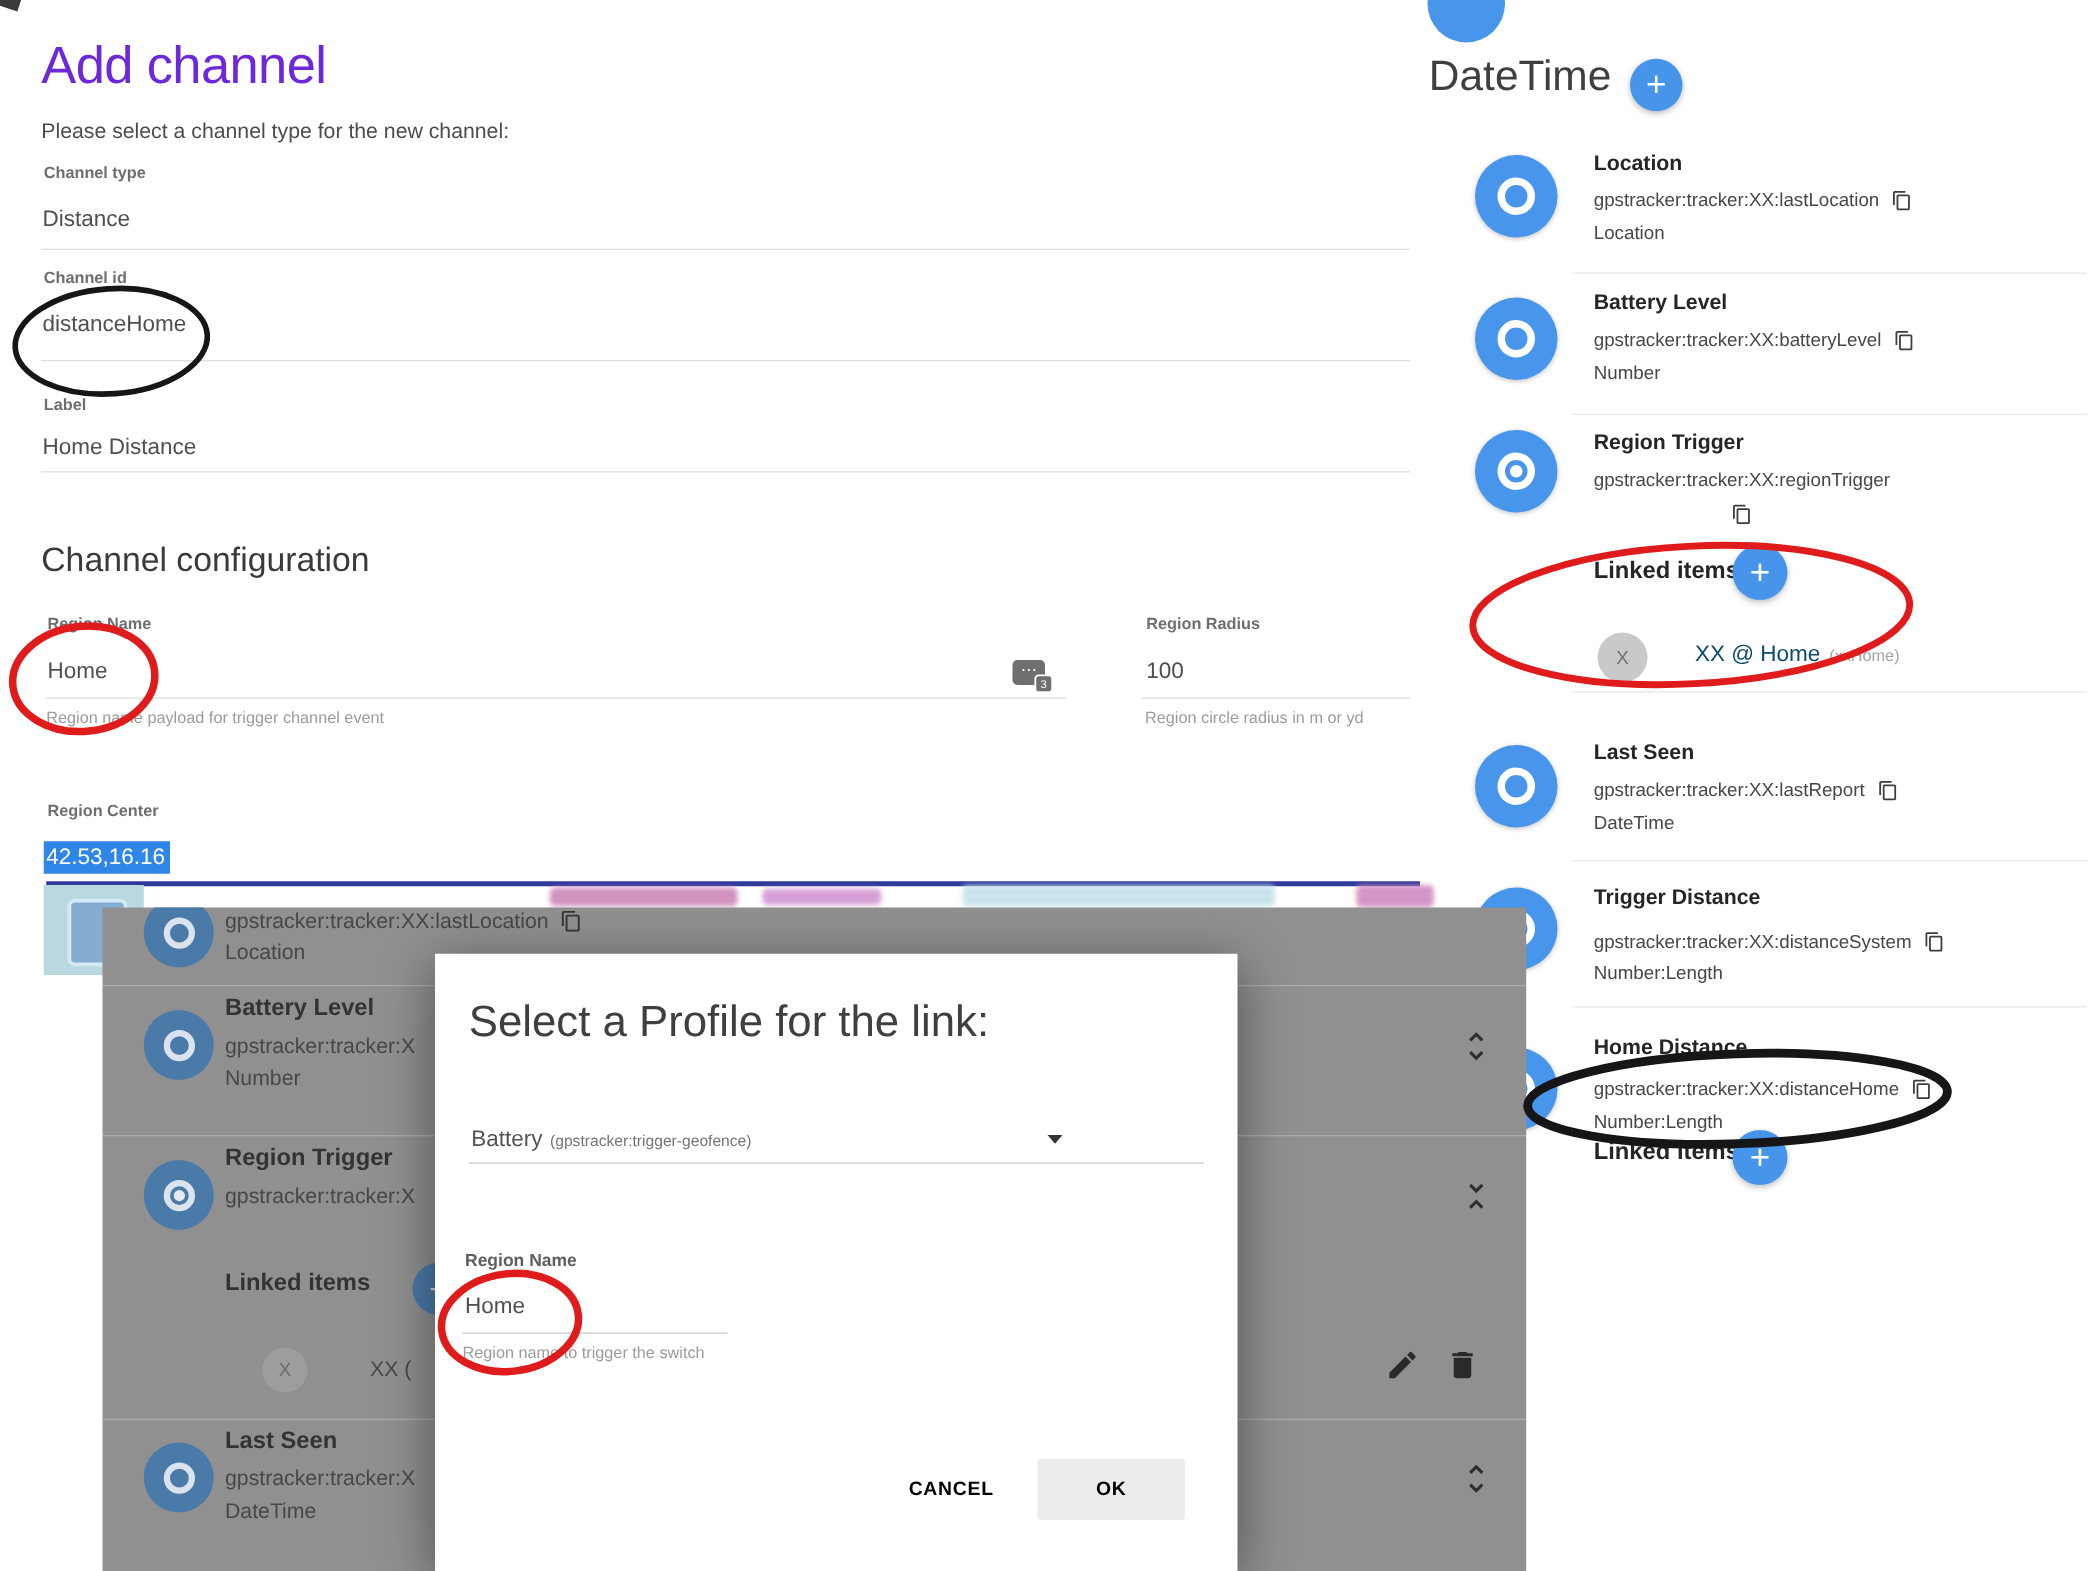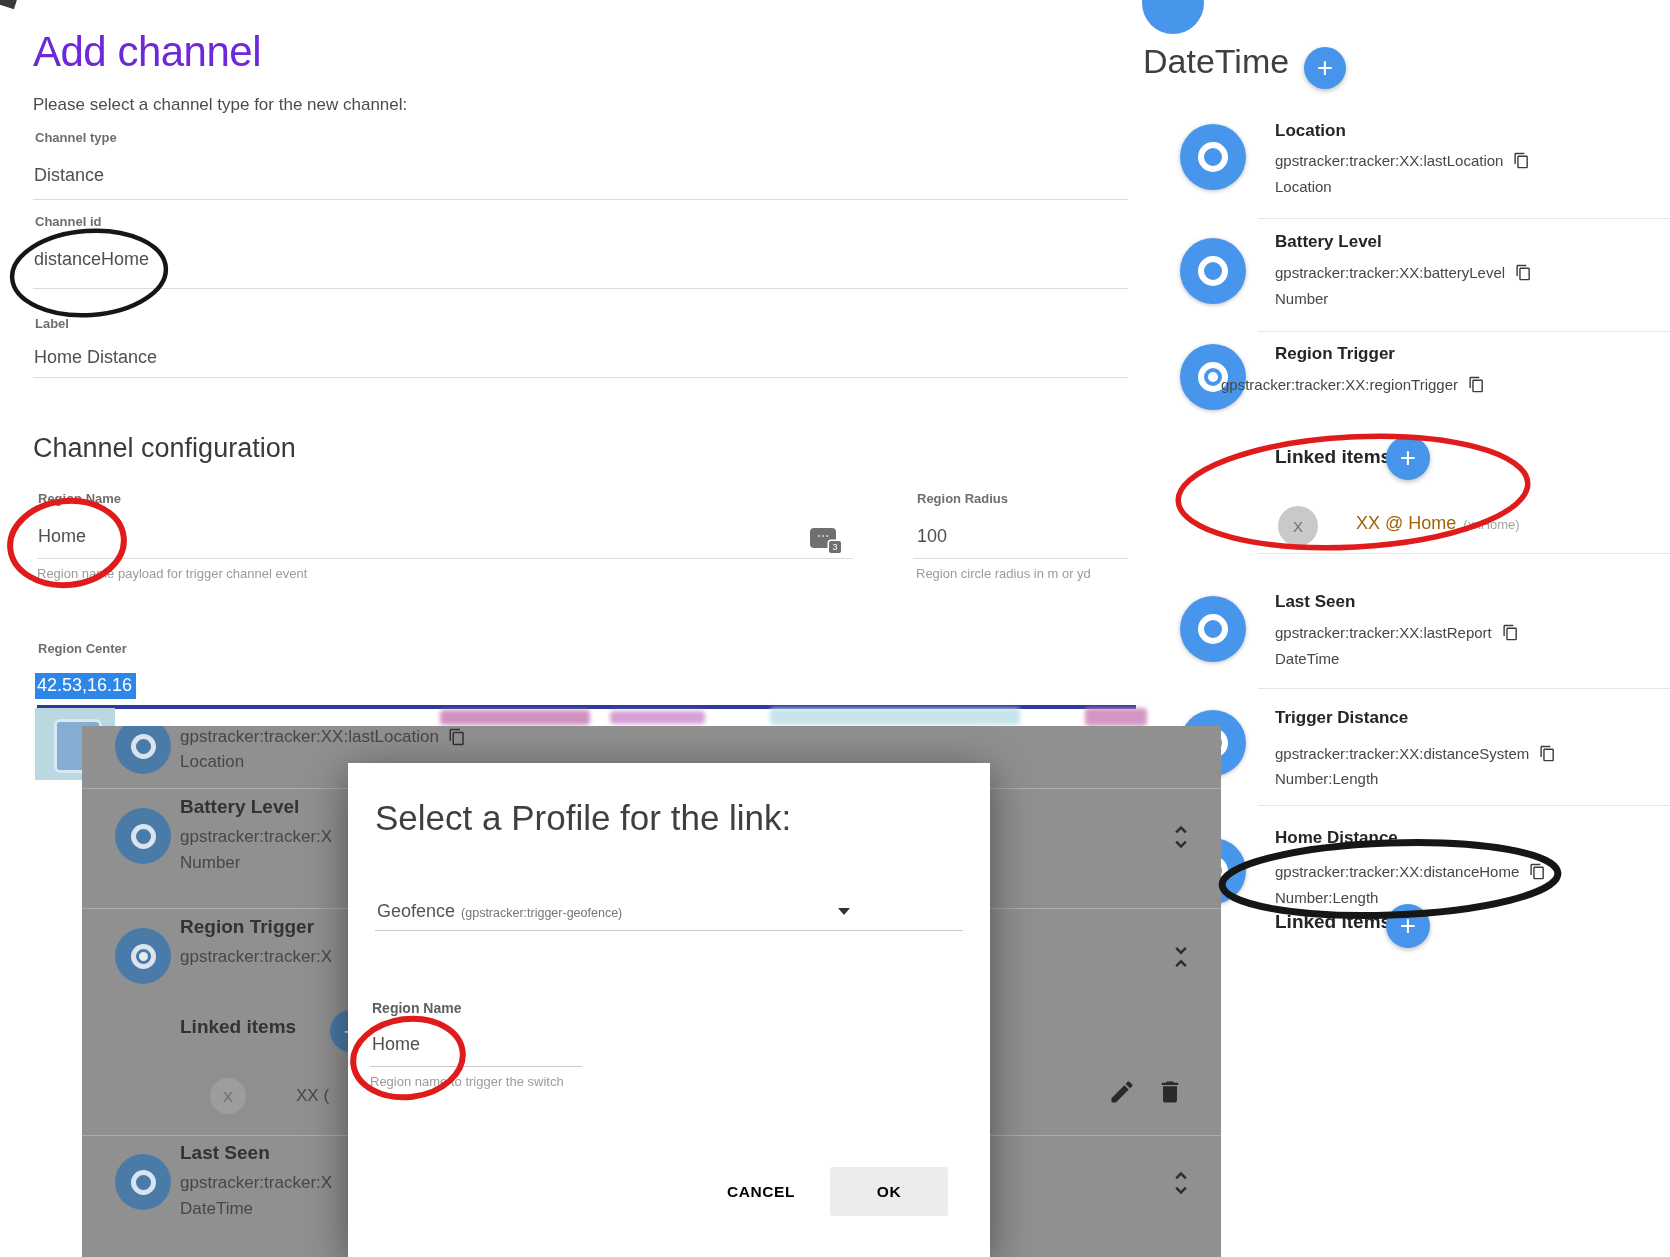--- a/index.html
+++ b/index.html
@@ -31,21 +31,21 @@
   .ch-ring{width:18px;height:18px;border:6px solid #fff;border-radius:50%;display:flex;
        align-items:center;justify-content:center;}
   .ch-dot{width:10px;height:10px;background:#fff;border-radius:50%;}
   .row-title{font-size:17px;font-weight:700;color:#252525;}
   .row-uid{font-size:15px;color:#474747;display:flex;align-items:center;gap:10px;}
   .row-type{font-size:15px;color:#474747;}
   .divider{height:1px;background:#e6e6e6;}
   .li-label{font-size:19px;font-weight:700;color:#252525;}
   .avatar{width:40px;height:40px;border-radius:50%;background:#c9c9c9;color:#707070;
        font-size:15px;display:flex;align-items:center;justify-content:center;}
-  .linked-name{font-size:18px;color:#a16207;}
+  .linked-name{font-size:18px;color:#0c4a6e;}
   .linked-suffix{font-size:13px;color:#a3a3a3;margin-left:7px;}
   svg.gly{display:block;}
   
   .teal-block{background:#b9d8e0;}
   .teal-inner{background:#85add1;border:3px solid #d6e9f6;border-radius:6px;}
   .dim-panel{background:#909090;overflow:hidden;}
   .dim-title{font-size:19px;font-weight:700;color:#333;}
   .dim-uid{font-size:17px;color:#474747;display:flex;align-items:center;gap:9px;}
   .dim-type{font-size:17px;color:#474747;}
   .dim-divider{height:1px;background:rgba(255,255,255,.25);}
@@ -155,21 +155,21 @@
   </div>
   <div class="abs row-type" style="left:1275px;top:290px;">Number</div>
   <div class="abs divider" style="left:1258px;top:331px;width:412px;"></div>
 
   <div class="abs ch-icon" style="left:1180px;top:344px;">
       <div class="ch-ring">
         <div class="ch-dot"></div>
       </div>
     </div>
   <div class="abs row-title" style="left:1275px;top:344px;">Region Trigger</div>
-  <div class="abs row-uid" style="left:1221px;top:376px;">
+  <div class="abs row-uid" style="left:1275px;top:376px;flex-direction:column;">
     <span>gpstracker:tracker:XX:regionTrigger</span>
     <svg class="gly" width="17" height="17" viewBox="0 0 24 24" fill="#3c3c3c">
         <path d="M16 1H4c-1.1 0-2 .9-2 2v14h2V3h12V1zm3 4H8c-1.1 0-2 .9-2 2v14c0 1.1.9 2 2 2h11c1.1 0 2-.9 2-2V7c0-1.1-.9-2-2-2zm0 16H8V7h11v14z"></path>
       </svg>
   </div>
   <div class="abs li-label" style="left:1275px;top:446px;">Linked items</div>
   <div class="abs plus-btn" style="left:1386px;top:436px;width:44px;height:44px;">
     <span>+</span>
   </div>
   <div class="abs avatar" style="left:1278px;top:506px;">X</div>
@@ -282,21 +282,21 @@
     <div class="abs dim-type" style="left:98px;top:473px;">DateTime</div>
     <svg class="abs gly" style="left:1084px;top:442px;" width="30" height="30" viewBox="0 0 24 24" fill="#2e2e2e">
         <path d="M12 5.83 15.17 9l1.41-1.41L12 3 7.41 7.59 8.83 9 12 5.83zm0 12.34L8.83 15l-1.42 1.41L12 21l4.59-4.59L15.17 15 12 18.17z"></path>
       </svg>
   </div>
 
   <div class="abs modal" style="left:348px;top:763px;width:642px;height:494px;z-index:10;">
     <div class="abs modal-title" style="left:27px;top:35px;">Select a Profile for the link:</div>
 
     <div class="abs" style="left:29px;top:138px;">
-      <span class="sel-value">Geofence</span><span class="sel-uid">(gpstracker:trigger-geofence)</span>
+      <span class="sel-value">Battery</span><span class="sel-uid">(gpstracker:trigger-geofence)</span>
     </div>
     <div class="abs caret" style="left:490px;top:145px;"></div>
     <div class="abs uline" style="left:27px;top:167px;width:588px;background:#c9c9c9;"></div>
 
     <div class="abs m-lbl" style="left:24px;top:237px;">Region Name</div>
     <div class="abs val" style="left:24px;top:271px;">Home</div>
     <div class="abs uline" style="left:22px;top:303px;width:212px;background:#c9c9c9;"></div>
     <div class="abs m-hint" style="left:22px;top:311px;">Region name to trigger the switch</div>
 
     <div class="abs btn-flat" style="left:358px;top:409px;width:110px;height:40px;">CANCEL</div>

